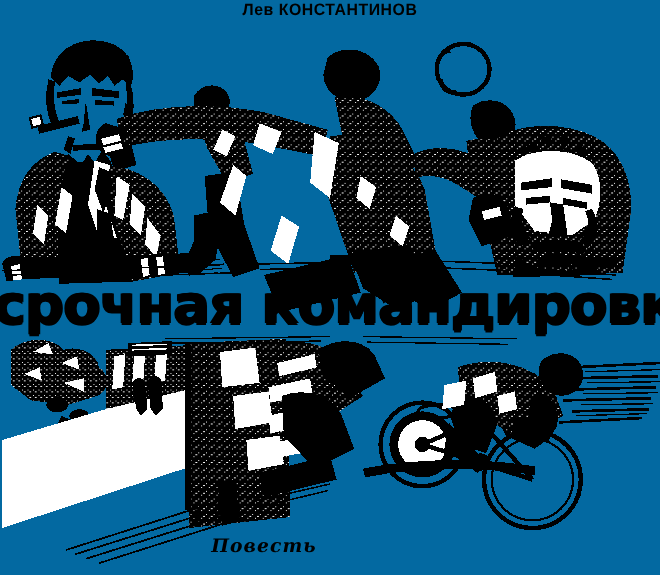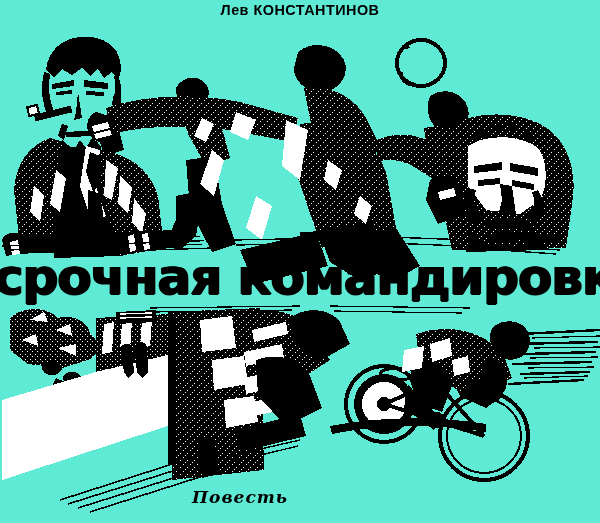--- a/index.html
+++ b/index.html
@@ -1,21 +1,21 @@
 <!DOCTYPE html>
 <html><head>
 <meta charset="utf-8">
 <style>
   html,body{margin:0;padding:0;background:#ffffff;}
   body{
     width:600px;height:523px;overflow:hidden;position:relative;
     font-family:"Liberation Sans",sans-serif;color:#000;
     -webkit-font-smoothing:none;
   }
-  #page{position:absolute;inset:0;background:#5eead4;}
+  #page{position:absolute;inset:0;background:#0369a1;}
 
   
   .author{
     position:absolute;left:0;top:1px;width:600px;
     text-align:center;
     font-family:"Liberation Sans",sans-serif;
     font-weight:bold;font-size:15px;letter-spacing:.5px;
     white-space:pre;
     transform:scaleX(.96);
   }

